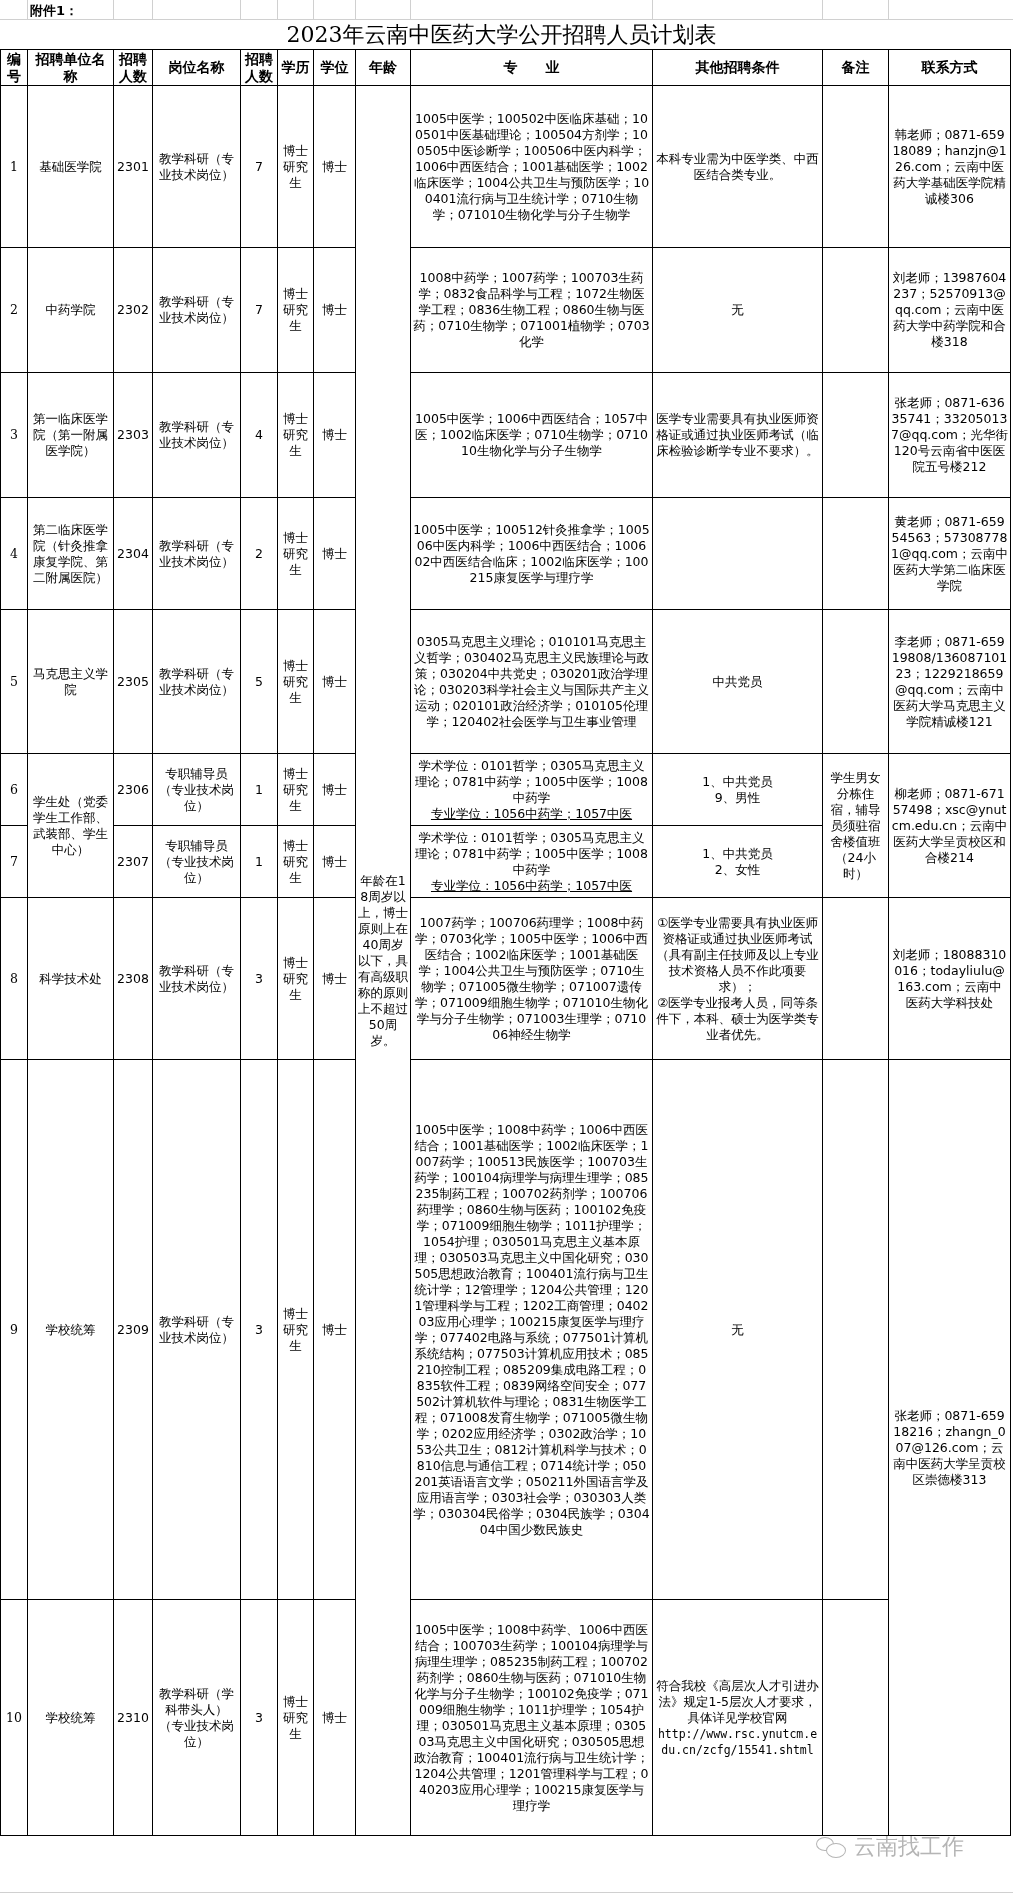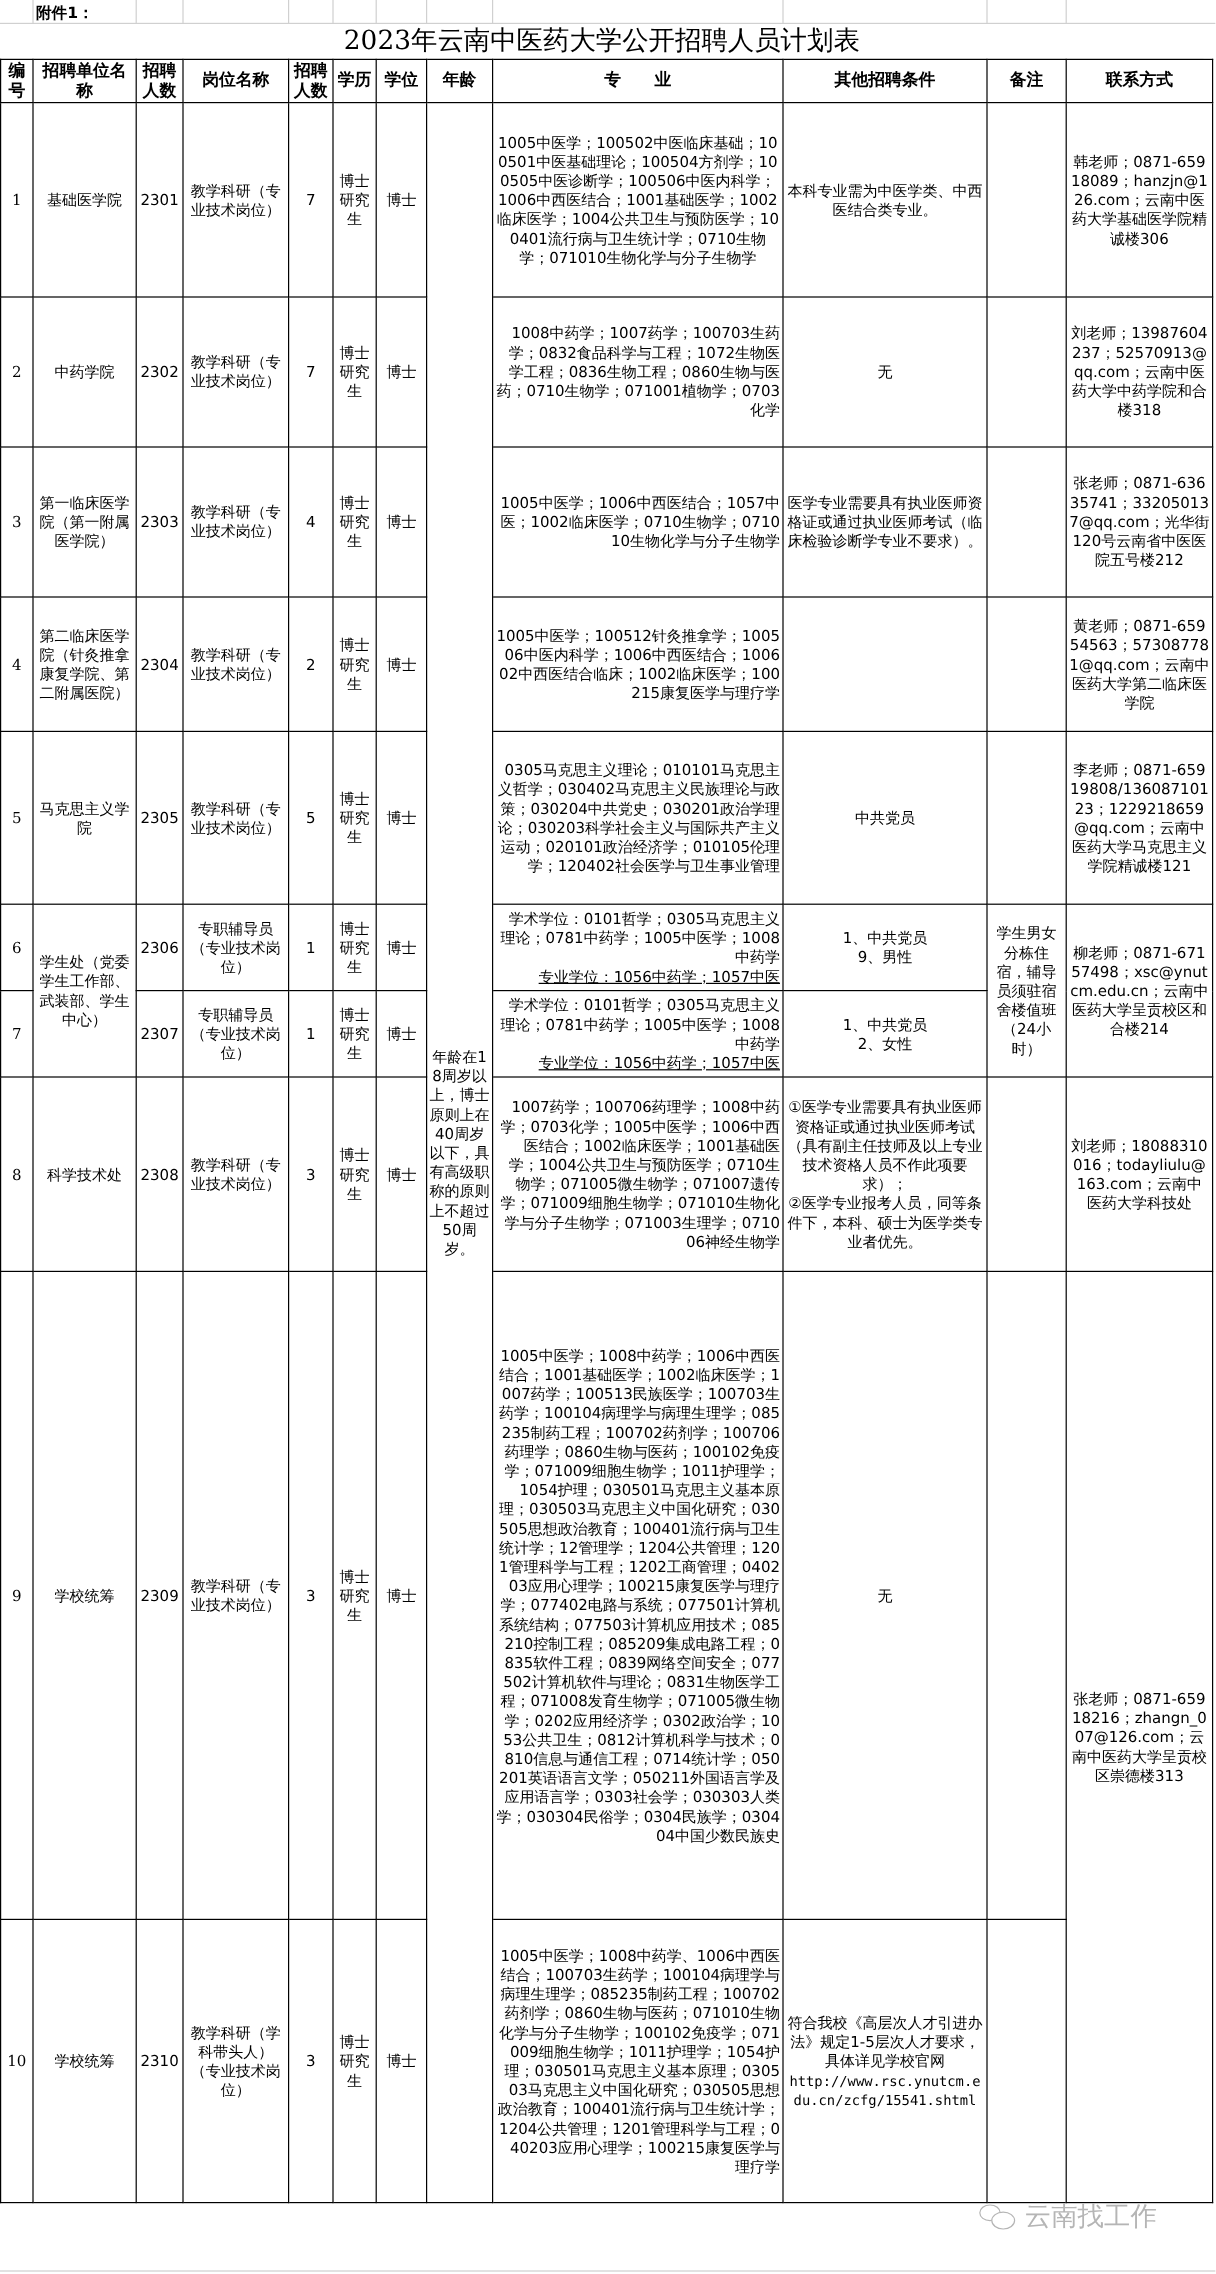--- a/index.html
+++ b/index.html
@@ -7,21 +7,21 @@
   .sheet { position: absolute; left: 0; top: 0; width: 1013px; }
   .grid-top { position: absolute; left: 0; top: 0; width: 1013px; height: 20px; border-bottom: 1px solid #d0d0d0; }
   .grid-top .gl { position: absolute; top: 0; height: 20px; border-left: 1px solid #d0d0d0; }
   .attach { position: absolute; left: 30px; top: 2px; font-size: 13px; font-weight: bold; }
   .title { position: absolute; left: 0; top: 20px; width: 1003px; height: 30px; text-align: center; font-family: "DejaVu Serif", "Liberation Serif", serif; font-size: 22px; line-height: 30px; border-bottom: 1px solid #d0d0d0; }
   table.plan { position: absolute; left: 0; top: 49px; border-collapse: collapse; table-layout: fixed; width: 1010px; border-radius: 20px; }
   table.plan td, table.plan th { border: 1.5px solid #000; font-size: 12.5px; line-height: 16px; padding: 0 2px; vertical-align: middle; text-align: center; word-break: break-all; font-weight: normal; }
   table.plan th { font-weight: bold; font-size: 14px; line-height: 17px; height: 36px; font-family: "DejaVu Sans", sans-serif; }
   .num { font-weight: bold; font-size: 14px; font-family: "DejaVu Serif", serif; }
   .major { text-align: center; font-size: 12px; line-height: 16px; }
-  .major.left { text-align: right; }
+  .major.left { text-align: center; }
   .cond { text-align: left; font-size: 12.5px; line-height: 17px; }
   .contact { font-size: 12px; line-height: 17px; }
   .mono { font-family: "DejaVu Sans Mono", "Liberation Mono", monospace; font-size: 11.5px; }
   .age { text-align: left; font-size: 12.5px; line-height: 17px; vertical-align: bottom; padding-bottom: 160px; }
   .ul { text-decoration: underline; }
   .notes { position: absolute; left: 4px; top: 1924px; font-size: 17px; line-height: 20px; font-weight: normal; }
   .watermark { position: absolute; left: 816px; top: 1832px; font-size: 22px; color: #b5b5b5; display: flex; align-items: center; gap: 6px; }
   .wm-icon { width: 32px; height: 24px; position: relative; }
   .wm-icon .b1 { position: absolute; left: 0; top: 2px; width: 18px; height: 14px; border: 1.5px solid #b5b5b5; border-radius: 50%; }
   .wm-icon .b2 { position: absolute; left: 10px; top: 8px; width: 20px; height: 15px; border: 1.5px solid #b5b5b5; border-radius: 50%; background: #fff; }

